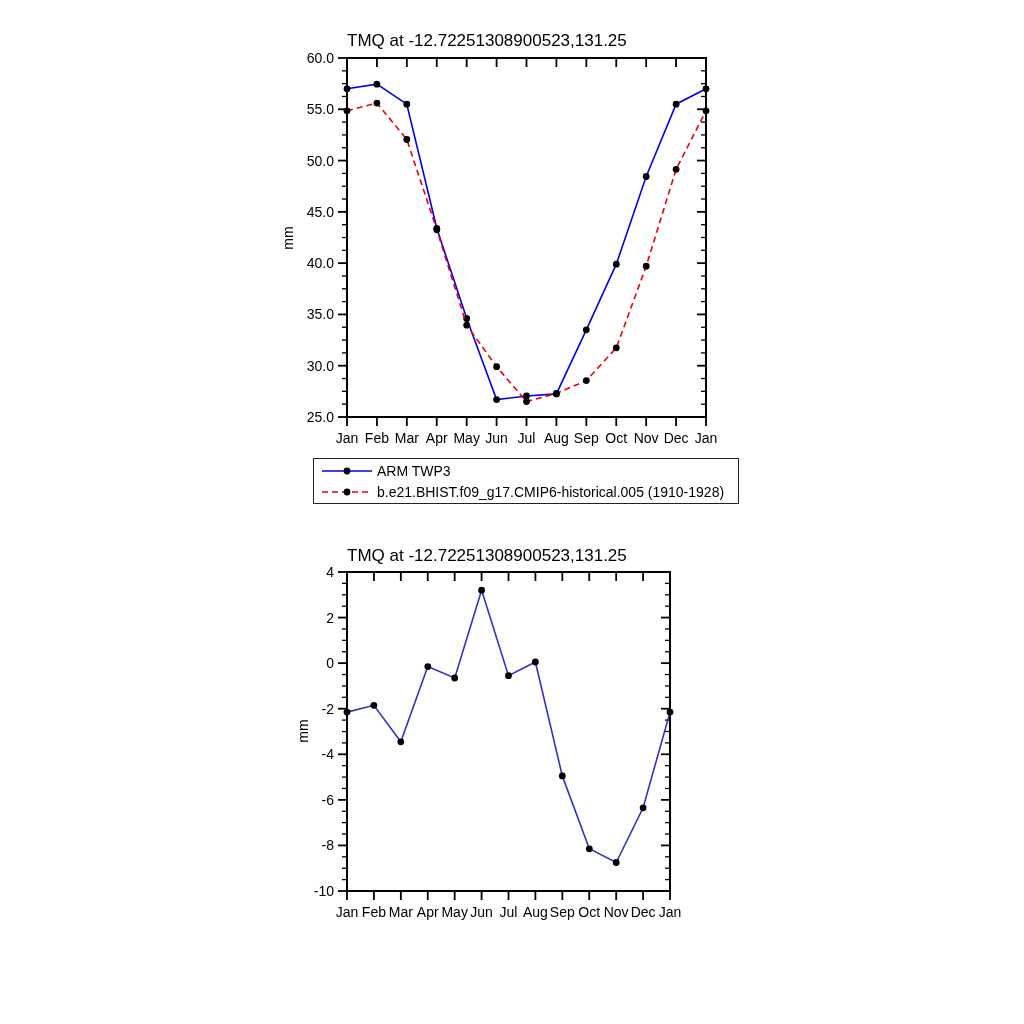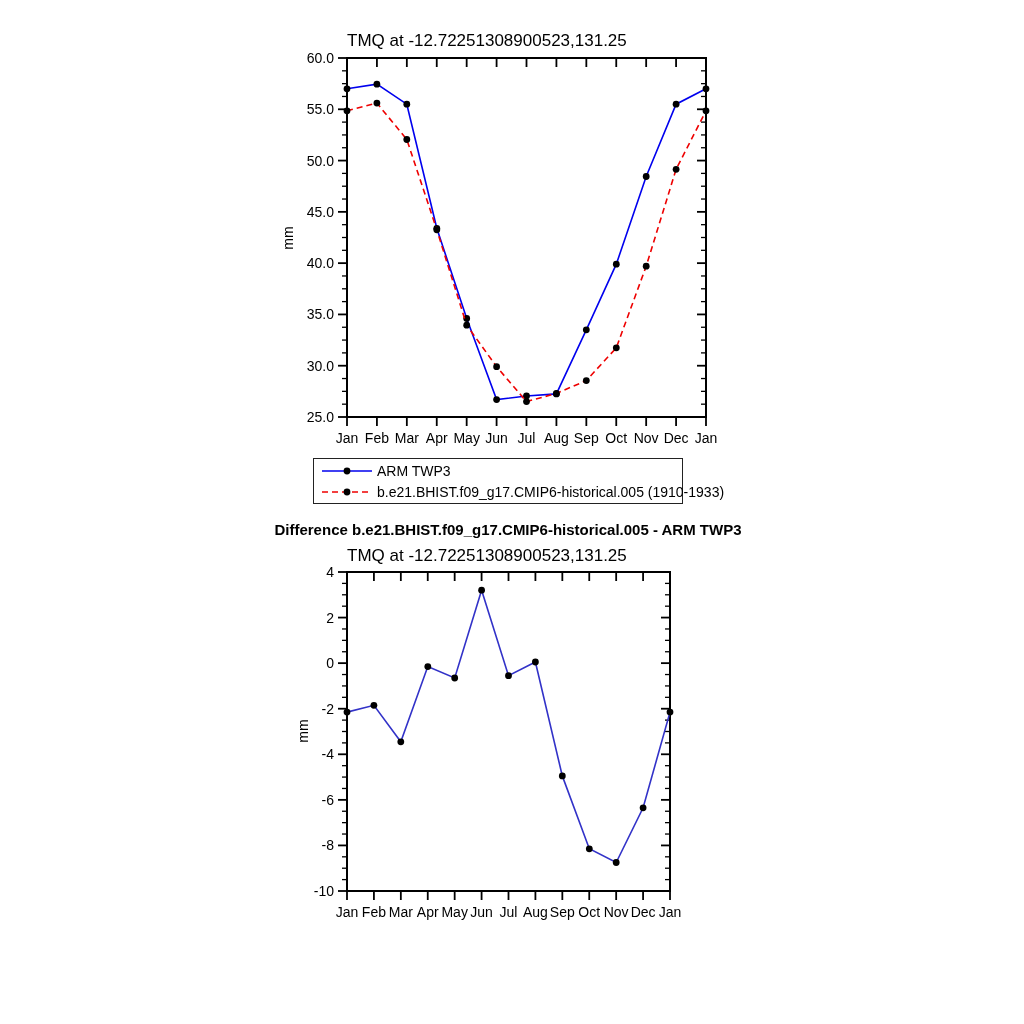--- a/index.html
+++ b/index.html
@@ -33,21 +33,21 @@
   }
   #chart-svg { position: absolute; left: 0; top: 0; }
   svg text {
     font-family: "Liberation Sans", sans-serif;
     fill: #000000;
   }
   .legend-box {
     position: absolute;
     left: 313px;
     top: 458px;
-    width: 370px;
+    width: 426px;
     height: 46px;
     border: 1.5px solid #222;
     background: #ffffff;
     box-sizing: border-box;
     display: flex;
     flex-direction: column;
     justify-content: center;
   }
   .legend-row {
     display: flex;
@@ -63,21 +63,20 @@
   }
 </style>
 </head>
 <body>
 
 <div id="canvas">
 
   <div class="abs sub-title" style="left:347px; top:31px;">TMQ at -12.72251308900523,131.25</div>
   <div class="abs axis-title-y" style="left:288px; top:238px;">mm</div>
 
-  <div class="abs main-title" style="left:508px; top:521px; font-size:15px;">Difference b.e21.BHIST.f09_g17.CMIP6-historical.005 - ARM TWP3</div>
   <div class="abs sub-title" style="left:347px; top:546px;">TMQ at -12.72251308900523,131.25</div>
   <div class="abs axis-title-y" style="left:303px; top:731px;">mm</div>
 
   <svg id="chart-svg" width="1024" height="1024">
       <rect x="347" y="58" width="359" height="359" fill="none" stroke="#000" stroke-width="2"></rect>
       <line x1="338" y1="58" x2="347" y2="58" stroke="#000" stroke-width="1.8"></line>
       <line x1="697" y1="58" x2="706" y2="58" stroke="#000" stroke-width="1.8"></line>
       <text x="334" y="63" text-anchor="end" font-size="14">60.0</text>
       <line x1="338" y1="109.28571428571429" x2="347" y2="109.28571428571429" stroke="#000" stroke-width="1.8"></line>
       <line x1="697" y1="109.28571428571429" x2="706" y2="109.28571428571429" stroke="#000" stroke-width="1.8"></line>
@@ -337,17 +336,17 @@
         <line x1="4" y1="6" x2="54" y2="6" stroke="#0000ee" stroke-width="1.6"></line>
         <circle cx="29" cy="6" r="3.4" fill="#000000"></circle>
       </svg>
       <span class="legend-label">ARM TWP3</span>
     </div>
     <div class="legend-row">
       <svg width="56" height="12">
         <line x1="4" y1="6" x2="54" y2="6" stroke="#ee0000" stroke-width="1.6" stroke-dasharray="6 4"></line>
         <circle cx="29" cy="6" r="3.4" fill="#000000"></circle>
       </svg>
-      <span class="legend-label">b.e21.BHIST.f09_g17.CMIP6-historical.005 (1910-1933)</span>
+      <span class="legend-label">b.e21.BHIST.f09_g17.CMIP6-historical.005 (1910-1928)</span>
     </div>
   </div>
 
 </div>
 
 </body></html>

